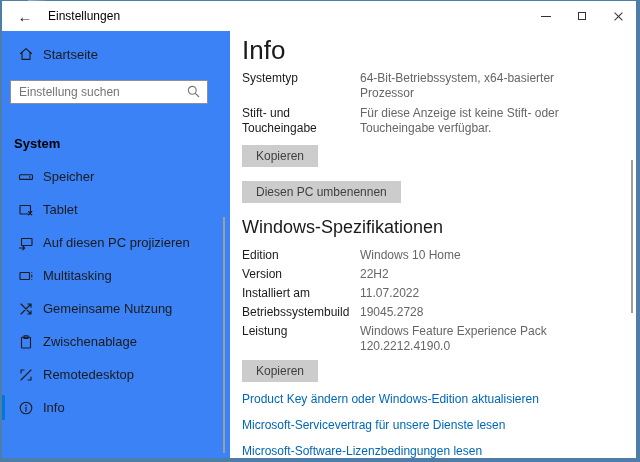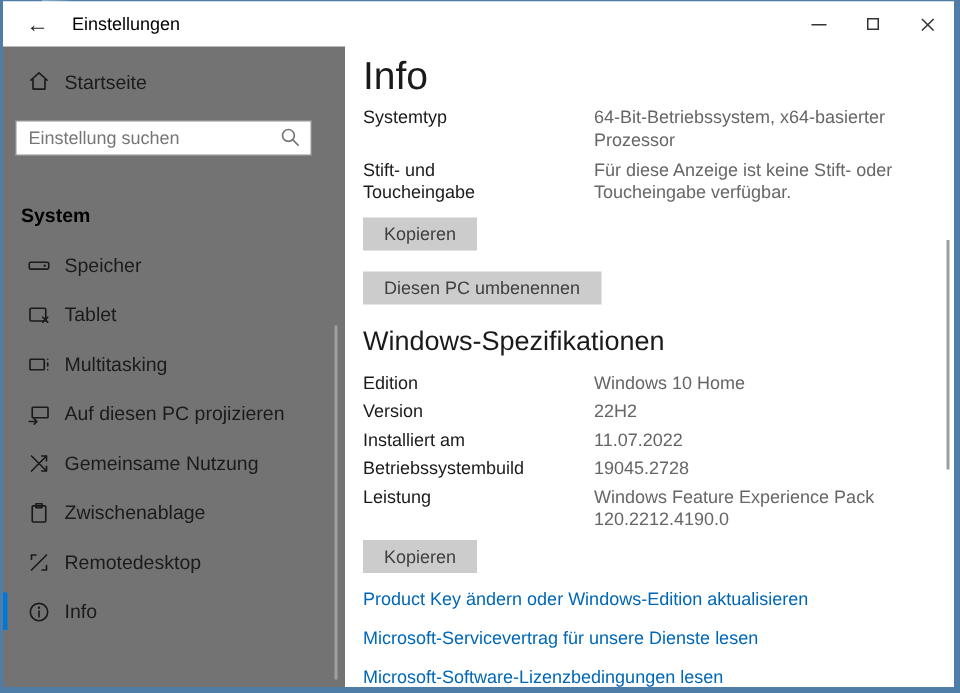--- a/index.html
+++ b/index.html
@@ -24,21 +24,21 @@
   .glyph-max { width:8px; height:8px; border:1px solid #333; }
   .glyph-close { position:relative; width:11px; height:11px; }
   .glyph-close::before, .glyph-close::after { content:""; position:absolute; left:0; top:5px;
       width:11px; height:1px; background:#333; }
   .glyph-close::before { transform:rotate(45deg); }
   .glyph-close::after { transform:rotate(-45deg); }
 
   
   .win-body { flex:1; display:flex; min-height:0; }
 
-  .sidebar { flex:0 0 228px; background:#737373; position:relative; overflow:hidden; }
+  .sidebar { flex:0 0 228px; background:#3b82f6; position:relative; overflow:hidden; }
   .side-item { display:flex; align-items:center; height:33px; padding-left:16px; gap:9px;
                font-size:13px; color:#1b1b1b; position:relative; cursor:default; }
   .side-item .ic { width:16px; height:16px; flex:0 0 16px; display:flex; align-items:center; justify-content:center; }
   .side-item.home { margin-top:6px; height:34px; }
   .side-item.selected::before { content:""; position:absolute; left:0; top:4px; bottom:4px;
       width:3px; background:#0078d7; }
 
   .search-wrap { margin:9px 22px 16px 8px; position:relative; }
   .search-input { width:100%; height:24px; border:1px solid #8f8f8f; background:#fff;
       font-family:inherit; font-size:12px; padding:0 26px 0 8px; color:#333; outline:none; }
@@ -46,21 +46,21 @@
   .search-ic { position:absolute; right:7px; top:4px; }
 
   .section-label { font-size:13px; font-weight:bold; color:#000; padding:16px 0 9px 12px; }
 
   .sb-scroll { position:absolute; right:5px; top:186px; width:2px; height:236px; background:#9f9f9f; }
 
   
   .content { flex:1; background:#fff; position:relative; padding:4px 0 0 12px; overflow:hidden; }
   .page-title { font-size:26px; font-weight:400; color:#1a1a1a; line-height:30px; margin-bottom:6px; }
 
-  .spec-row { display:flex; font-size:12px; line-height:15px; margin-bottom:5px;gap:36px; }
+  .spec-row { display:flex; font-size:12px; line-height:15px; margin-bottom:5px; }
   .spec-row.compact { margin-bottom:4px; }
   .spec-label { flex:0 0 118px; width:118px; color:#1b1b1b; padding-right:4px; }
   .spec-value { width:228px; color:#666666; }
 
   .btn { display:inline-block; background:#cccccc; border:none; font-family:inherit;
          font-size:12px; color:#404040; padding:4px 14px; cursor:default; }
   .btn.copy1 { margin-top:4px; }
   .btn.rename { display:block; margin-top:14px; }
   .btn.copy2 { margin-top:2px; }
 
@@ -144,35 +144,35 @@
                   <rect class="stroke" x="2" y="3.5" width="10.5" height="8.5" rx="0.8"></rect>
                   <path class="stroke" d="M10.5 9.5 L13.8 12.8 M10.5 12.8 L13.8 9.5"></path>
                 </svg>
             </span>
             <span>Tablet</span>
           </div>
 
           <div class="side-item">
             <span class="ic">
               <svg width="16" height="16" viewBox="0 0 16 16">
+                  <rect class="stroke" x="3.5" y="3.5" width="10.5" height="7" rx="0.5"></rect>
+                  <path class="stroke" d="M1.5 13 H6.5 M4.8 11.2 L6.6 13 L4.8 14.8"></path>
+                </svg>
+            </span>
+            <span>Auf diesen PC projizieren</span>
+          </div>
+
+          <div class="side-item">
+            <span class="ic">
+              <svg width="16" height="16" viewBox="0 0 16 16">
                   <rect class="stroke" x="2" y="4.5" width="9.5" height="7" rx="0.5"></rect>
                   <path class="stroke" d="M13.8 4.5 v0.02 M13.8 7 v2 M13.8 11.5 v0.02"></path>
                 </svg>
             </span>
             <span>Multitasking</span>
-          </div>
-
-          <div class="side-item">
-            <span class="ic">
-              <svg width="16" height="16" viewBox="0 0 16 16">
-                  <rect class="stroke" x="3.5" y="3.5" width="10.5" height="7" rx="0.5"></rect>
-                  <path class="stroke" d="M1.5 13 H6.5 M4.8 11.2 L6.6 13 L4.8 14.8"></path>
-                </svg>
-            </span>
-            <span>Auf diesen PC projizieren</span>
           </div>
 
           <div class="side-item">
             <span class="ic">
               <svg width="16" height="16" viewBox="0 0 16 16">
                   <path class="stroke" d="M3 13 L13 3 M9.8 3 H13 V6.2 M3 3 L13 13 M13 9.8 V13 H9.8"></path>
                 </svg>
             </span>
             <span>Gemeinsame Nutzung</span>
           </div>

